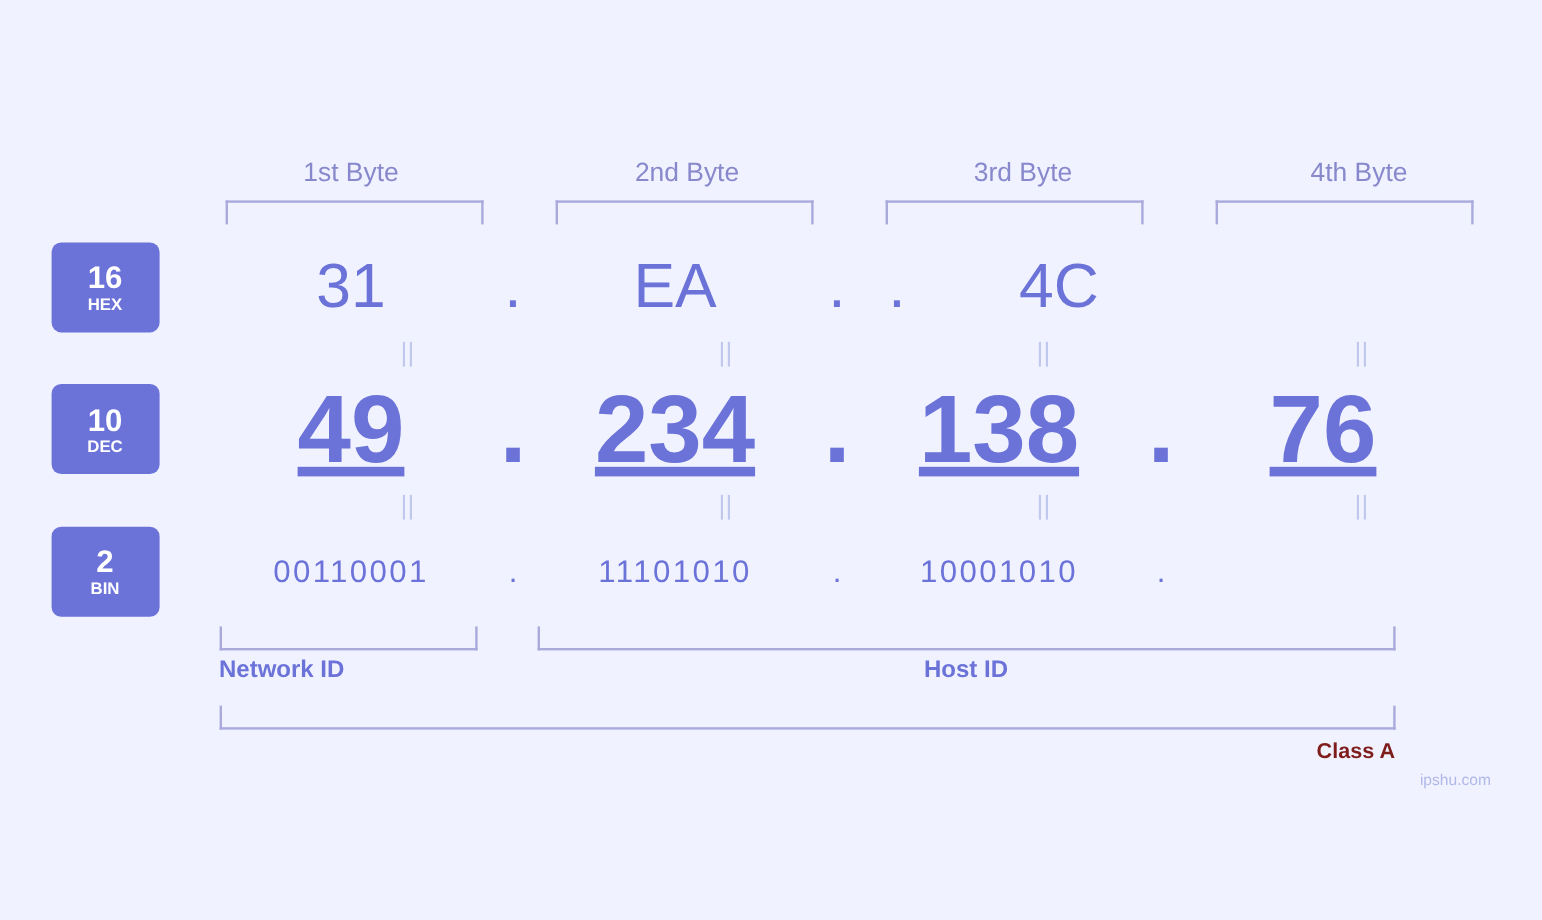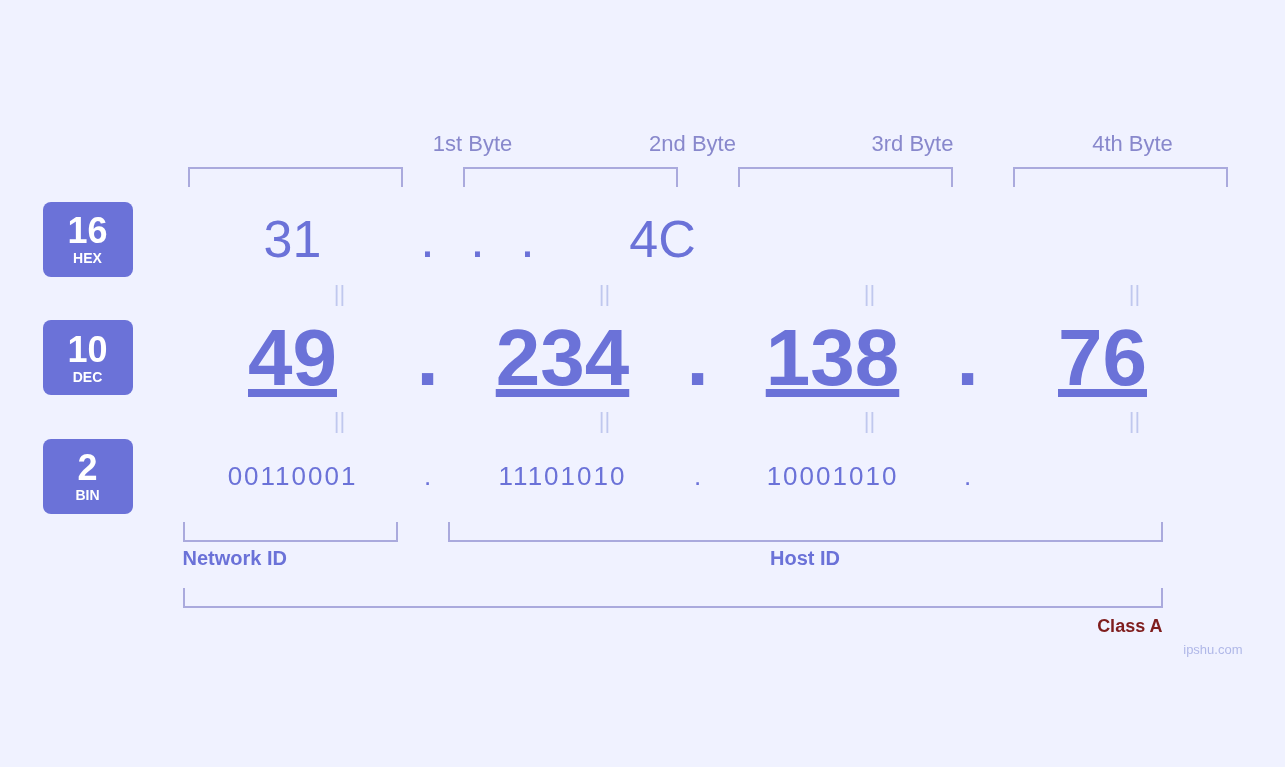--- a/index.html
+++ b/index.html
@@ -19,21 +19,21 @@
       overflow: hidden;
     }
 
     .container {
       width: 1200px;
       position: relative;
     }
 
     .byte-headers {
       display: flex;
-      justify-content: flex-end;
+      justify-content: space-between;
       margin-left: 140px;
       margin-bottom: 10px;
     }
 
     .byte-header {
       color: #8888cc;
       font-size: 22px;
       text-align: center;
       width: 220px;
     }
@@ -61,21 +61,21 @@
       display: flex;
       flex-direction: column;
       align-items: center;
       justify-content: center;
       margin-right: 50px;
       flex-shrink: 0;
     }
 
     .label-box .base-num {
       color: white;
-      font-size: 36px;
+      font-size: 26px;
       font-weight: bold;
       line-height: 1;
     }
 
     .label-box .base-name {
       color: white;
       font-size: 14px;
       font-weight: bold;
       line-height: 1;
       margin-top: 2px;
@@ -169,20 +169,21 @@
   </div>
 
   <div class="data-row">
     <div class="label-box">
       <span class="base-num">16</span>
       <span class="base-name">HEX</span>
     </div>
     <div class="values-row">
       <div class="byte-value hex">31</div>
       <div class="dot-sep hex">.</div>
+      <div class="byte-value hex">EA</div>
       <div class="dot-sep hex">.</div>
       <div class="dot-sep hex">.</div>
       <div class="byte-value hex">4C</div>
     </div>
   </div>
 
   <div class="between-rows-equals">
     <div style="width:50px; margin-left:0;"></div>
     <div class="eq-item">||</div>
     <div class="eq-sep"></div>

